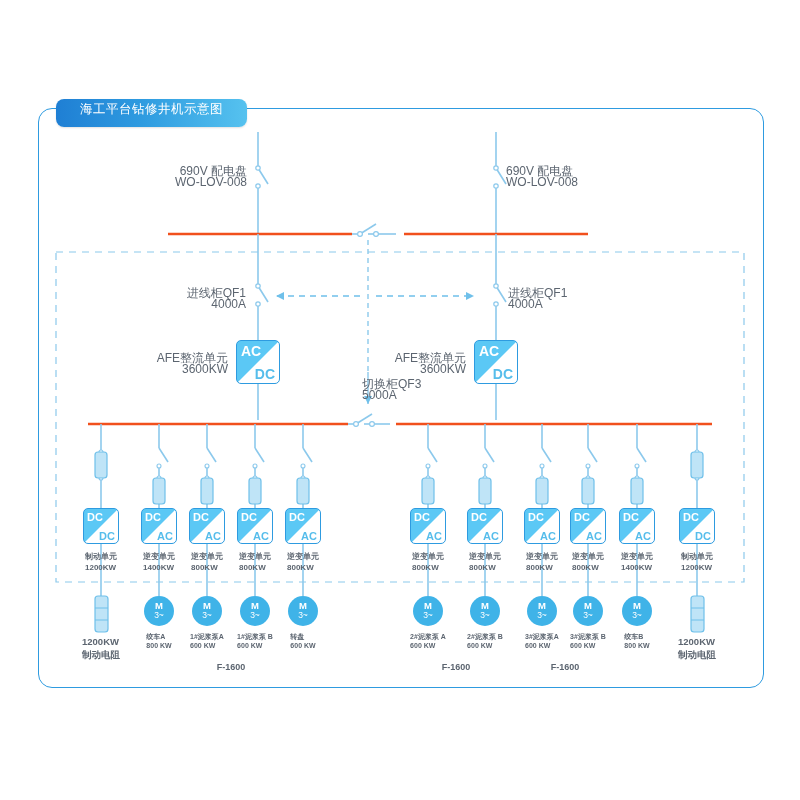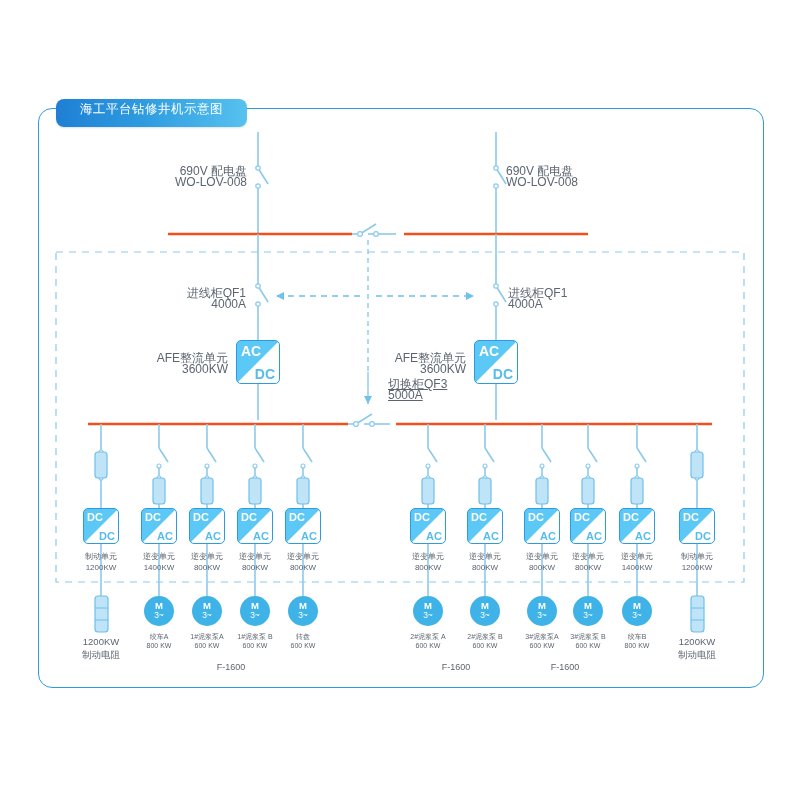--- a/index.html
+++ b/index.html
@@ -22,21 +22,21 @@
     background:linear-gradient(to right,#1f7fd4 0%,#2e9be0 45%,#56c2ef 100%);
     color:#fff;font-size:12.5px;letter-spacing:.5px;white-space:nowrap;
     box-shadow:0 1px 2px rgba(0,0,0,.12);
   }
 
   
   svg.wires{position:absolute;left:0;top:0;width:800px;height:800px;overflow:visible;}
 
   
   .lbl{position:absolute;color:#5c6570;font-size:12px;line-height:11px;white-space:nowrap;}
-  .lbl.c{text-align:center;transform:translateX(-50%);}
+  .lbl.c{text-align:left;transform:translateX(-50%);font-weight:bold;}
   .lbl.r{text-align:right;transform:translateX(-100%);}
   .lbl.big{font-size:9.5px;line-height:12.5px;}
   .lbl.tiny{font-size:7px;line-height:9px;}
   .lbl.mid{font-size:8px;line-height:10.5px;}
 
   
   .conv{
     position:absolute;border:1.4px solid #2e9be0;border-radius:5px;
     background:linear-gradient(to bottom right,#5bc8f5 0%,#5bc8f5 49.4%,#ffffff 50.6%,#ffffff 100%);
     box-sizing:border-box;
@@ -269,21 +269,21 @@
 
   <div class="lbl r" style="left:246px;top:288px;">
     <div>进线柜QF1</div>
       <div>4000A</div>
   </div>
   <div class="lbl" style="left:508px;top:288px;">
     <div>进线柜QF1</div>
       <div>4000A</div>
   </div>
 
-  <div class="lbl" style="left:388px;top:379px;text-decoration:underline;">
+  <div class="lbl" style="left:362px;top:379px;">
     <div>切换柜QF3</div>
       <div>5000A</div>
   </div>
 
   <div class="conv big" style="left:236px;top:340px;">
     <span class="t">AC</span>
     <span class="b">DC</span>
   </div>
   <div class="lbl r" style="left:228px;top:353px;">
     <div>AFE整流单元</div>

